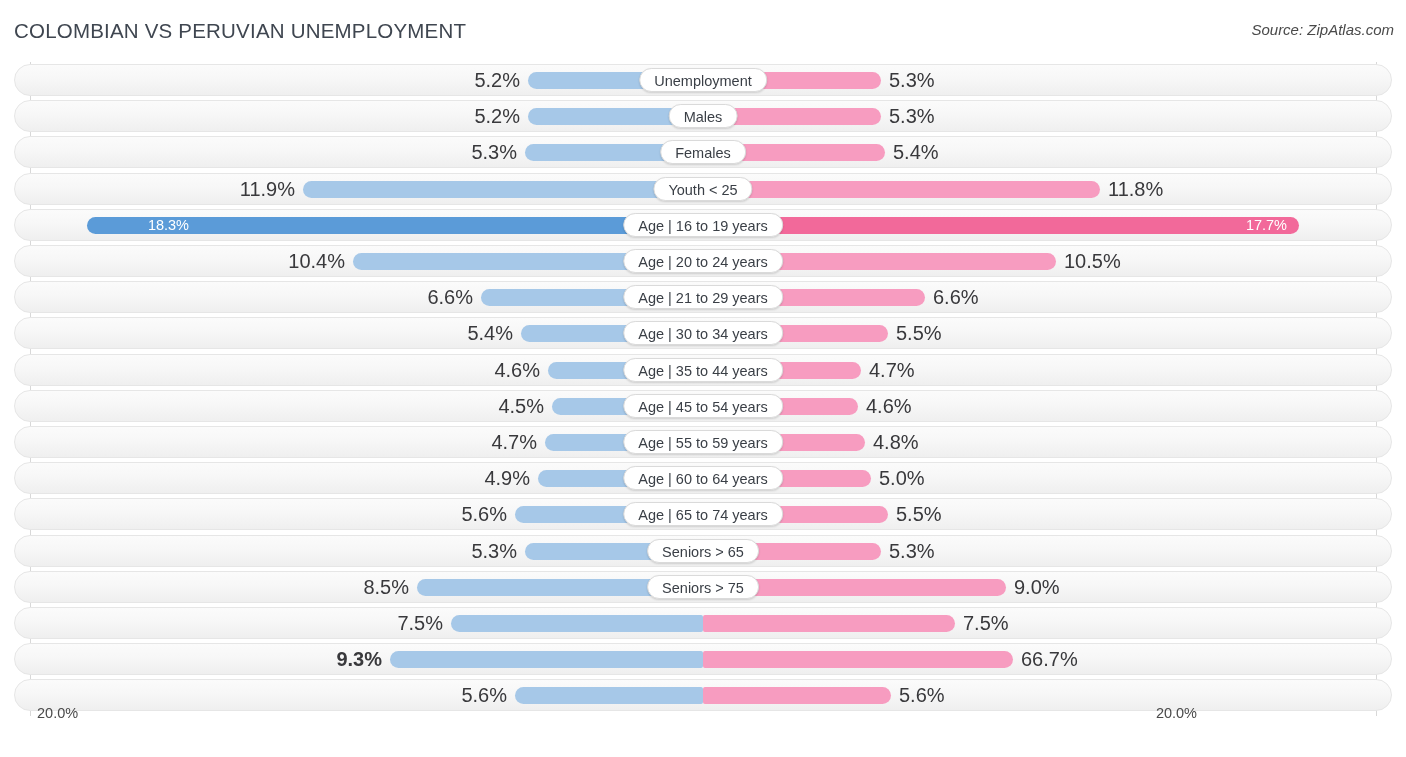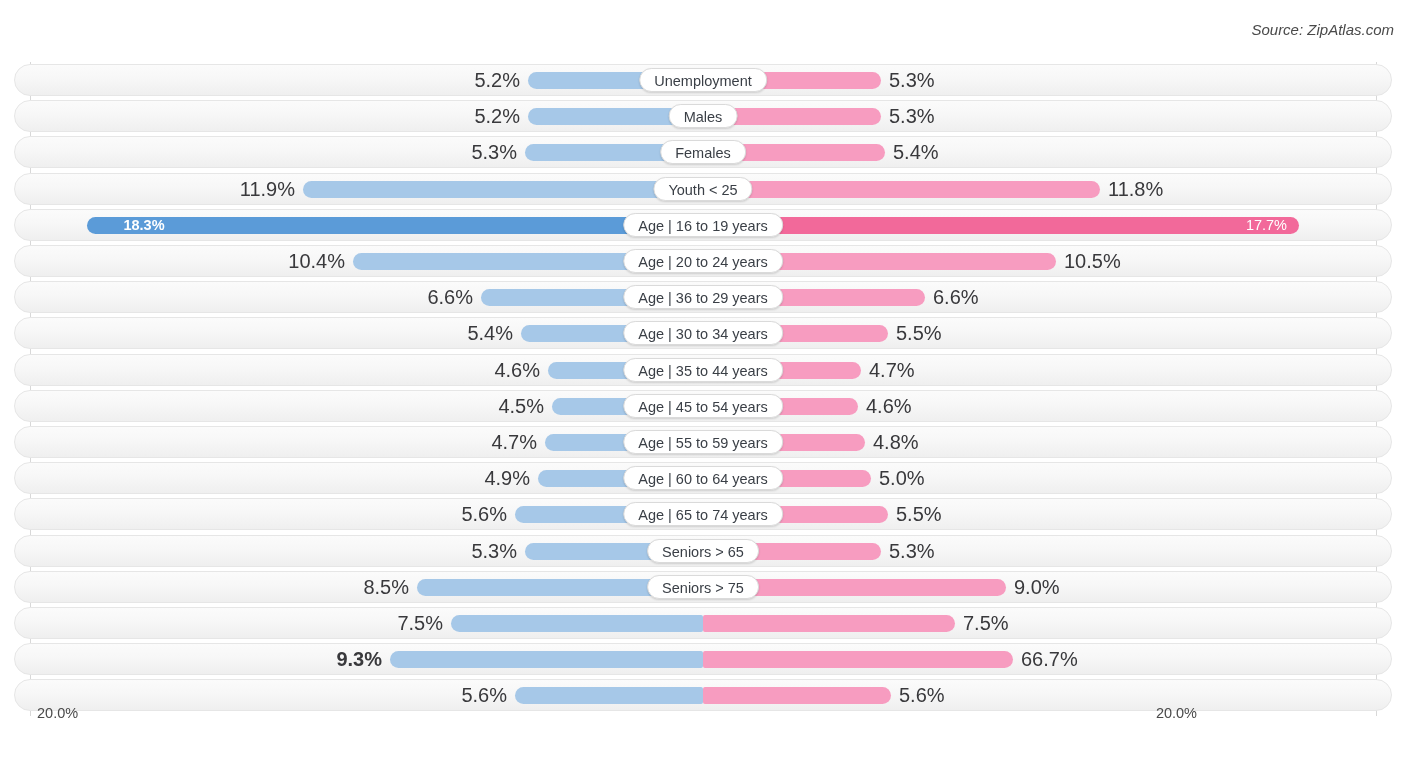--- a/index.html
+++ b/index.html
@@ -79,20 +79,21 @@
     display:flex;justify-content:center;align-items:center;gap:22px;
   }
   .legend-item{display:flex;align-items:center;gap:8px;}
   .legend-swatch{width:15px;height:15px;border-radius:2px;display:inline-block;}
   .legend-text{font-size:15px;color:#38383c;white-space:nowrap;}
 </style>
 </head>
 <body>
 
 <div id="header">
+  <div id="chart-title">COLOMBIAN VS PERUVIAN UNEMPLOYMENT</div>
   <div id="source-note">Source: ZipAtlas.com</div>
 </div>
 
 <div id="plot">
   <div class="axis-line" id="axis-left"></div>
   <div class="axis-line" id="axis-right"></div>
   <div id="rows">
       <div class="row" style="top: 6px;">
         <div class="track"></div>
         <div class="bar bar-left" style="left: 514px; width: 175px; background: rgb(166, 200, 232);"></div>
@@ -122,39 +123,39 @@
         <div class="bar bar-left" style="left: 289px; width: 400px; background: rgb(166, 200, 232);"></div>
         <div class="bar bar-right" style="left: 689px; width: 397px; background: rgb(247, 156, 192);"></div>
         <div class="val val-left" style="left: 187px; width: 94px;">11.9%</div>
         <div class="val val-right" style="left: 1094px; width: 94px;">11.8%</div>
         <div class="pill">Youth &lt; 25</div>
       </div>
       <div class="row" style="top: 150.8px;">
         <div class="track"></div>
         <div class="bar bar-left" style="left: 73px; width: 616px; background: rgb(91, 155, 216);"></div>
         <div class="bar bar-right" style="left: 689px; width: 596px; background: rgb(242, 105, 154);"></div>
-        <div class="val val-left val-inside" style="left: 85px; width: 90px; text-align: center; font-weight: bold;">18.3%</div>
+        <div class="val val-left val-inside" style="left: 85px; width: 90px; text-align: right;">18.3%</div>
         <div class="val val-right val-inside" style="left: 1183px; width: 90px; text-align: right;">17.7%</div>
         <div class="pill">Age | 16 to 19 years</div>
       </div>
       <div class="row" style="top: 187px;">
         <div class="track"></div>
         <div class="bar bar-left" style="left: 339px; width: 350px; background: rgb(166, 200, 232);"></div>
         <div class="bar bar-right" style="left: 689px; width: 353px; background: rgb(247, 156, 192);"></div>
         <div class="val val-left" style="left: 237px; width: 94px;">10.4%</div>
         <div class="val val-right" style="left: 1050px; width: 94px;">10.5%</div>
         <div class="pill">Age | 20 to 24 years</div>
       </div>
       <div class="row" style="top: 223.2px;">
         <div class="track"></div>
         <div class="bar bar-left" style="left: 467px; width: 222px; background: rgb(166, 200, 232);"></div>
         <div class="bar bar-right" style="left: 689px; width: 222px; background: rgb(247, 156, 192);"></div>
         <div class="val val-left" style="left: 365px; width: 94px;">6.6%</div>
         <div class="val val-right" style="left: 919px; width: 94px;">6.6%</div>
-        <div class="pill">Age | 36 to 29 years</div>
+        <div class="pill">Age | 21 to 29 years</div>
       </div>
       <div class="row" style="top: 259.4px;">
         <div class="track"></div>
         <div class="bar bar-left" style="left: 507px; width: 182px; background: rgb(166, 200, 232);"></div>
         <div class="bar bar-right" style="left: 689px; width: 185px; background: rgb(247, 156, 192);"></div>
         <div class="val val-left" style="left: 405px; width: 94px;">5.4%</div>
         <div class="val val-right" style="left: 882px; width: 94px;">5.5%</div>
         <div class="pill">Age | 30 to 34 years</div>
       </div>
       <div class="row" style="top: 295.6px;">

